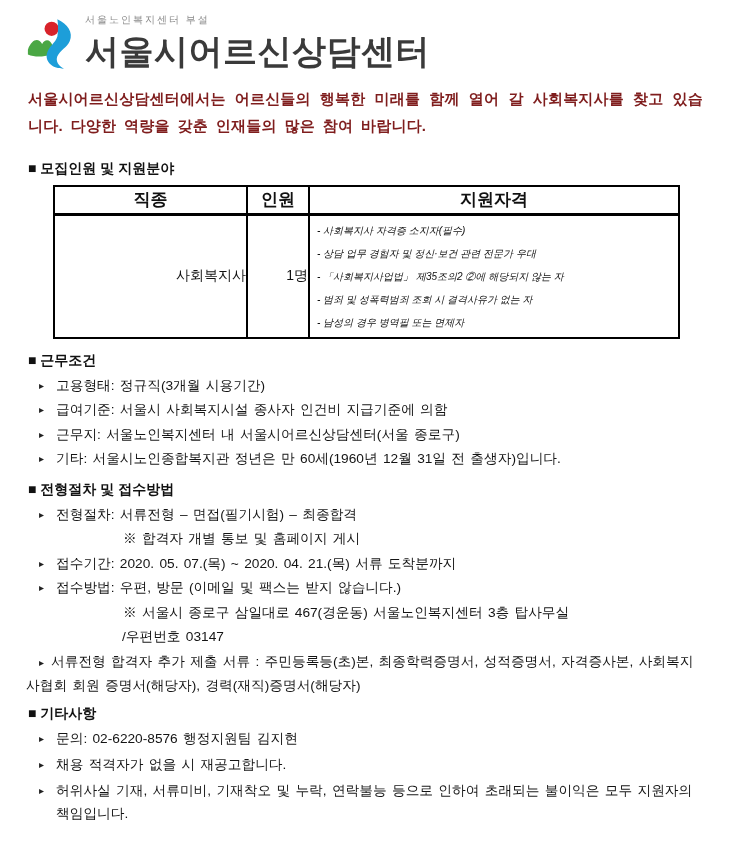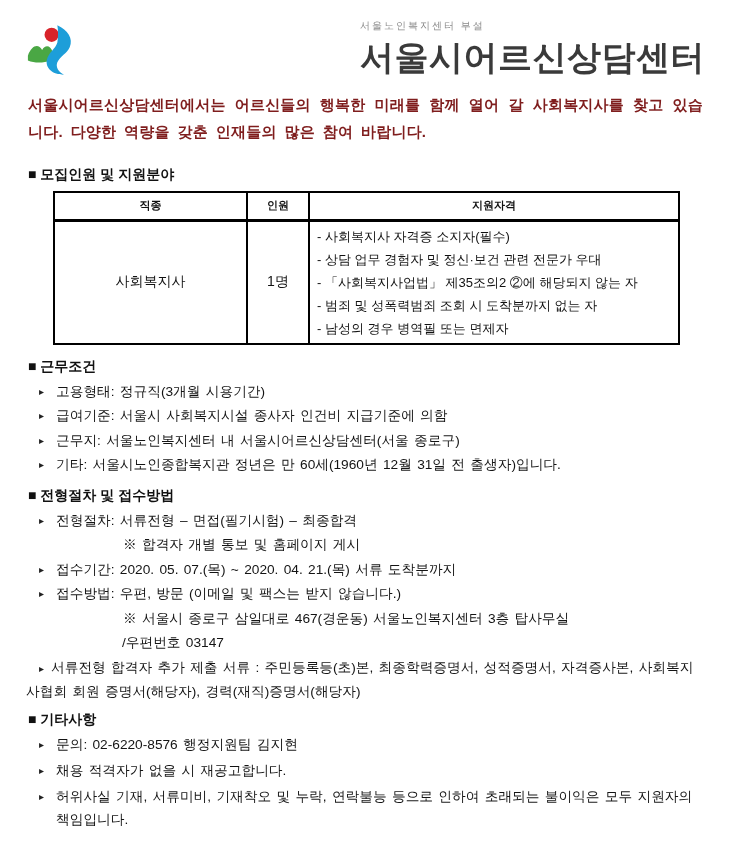--- a/index.html
+++ b/index.html
@@ -5,21 +5,21 @@
   * { margin:0; padding:0; box-sizing:border-box; }
   html,body { background:#ffffff; }
   .page {
     width:731px; height:868px; overflow:hidden; position:relative;
     background:#ffffff; color:#111;
     font-family:"Liberation Sans", sans-serif;
     padding:8px 26px 0 26px;
   }
 
   
-  .logo-row { display:flex; justify-content:space-between; align-items:center; gap:9px; margin-top:14px; height:56px; }
+  .logo-row { display:flex; justify-content:flex-start; align-items:center; gap:2px; margin-top:8px; height:56px; }
   .logo-mark svg { width:57px; height:52px; display:block; }
   .logo-text { display:flex; flex-direction:column; }
   .logo-affil { font-size:10px; color:#8b8b8b; letter-spacing:2px; margin-bottom:2px; }
   .logo-name { font-size:34px; font-weight:bold; color:#3a3a3a; letter-spacing:0.5px; }
 
   
   .intro {
     margin:13px 2px 0 2px; font-weight:bold; font-size:15px; line-height:27px;
     text-align:justify; word-spacing:3.5px; letter-spacing:0.2px; color:#7f1d1d;
   }
@@ -34,27 +34,27 @@
   
   table.recruit-table {
     border-collapse:collapse; table-layout:fixed;
     width:627px; margin:7px 0 0 27px;
     border:2px solid #000;
   }
   .recruit-table col.c1 { width:193px; }
   .recruit-table col.c2 { width:62px; }
   .recruit-table th {
     border:2px solid #000; border-bottom:3px solid #000;
-    font-size:11px; font-weight:bold; text-align:center;
+    font-size:17px; font-weight:bold; text-align:center;
     height:28px; background:#fff;
   }
   .recruit-table td { border:2px solid #000; vertical-align:middle; }
-  .recruit-table td.job, .recruit-table td.count { text-align:center; font-size:14px; }
+  .recruit-table td.job, .recruit-table td.count { text-align:right; font-size:14px; }
   .recruit-table td.qual { padding:3px 7px; }
-  .qline { font-size:13px; line-height:23px; white-space:nowrap; overflow:hidden; }
+  .qline { font-size:10px; line-height:23px; white-space:nowrap; overflow:hidden;font-style:italic; }
 
   
   .blist { margin-top:4px; font-size:13.7px; color:#141414; }
   .bline { display:flex; margin-left:13px; line-height:24.5px; }
   .bline .bm { flex:0 0 17px; font-size:10px; color:#222; }
   .bline .bt { flex:1; word-spacing:1.5px; }
   .nline  { margin-left:97px; line-height:24.5px; word-spacing:1.5px; }
   .nline2 { margin-left:96px; line-height:24.5px; word-spacing:1.5px; }
   .pline  { text-indent:13px; line-height:23.5px; word-spacing:1.5px; }
   .pline .bmi { font-size:10px; color:#222; padding-right:7px; }
@@ -97,21 +97,21 @@
       </tr>
     </thead>
     <tbody>
       <tr>
         <td class="job">사회복지사</td>
         <td class="count">1명</td>
         <td class="qual">
           <div class="qline">- 사회복지사 자격증 소지자(필수)</div>
           <div class="qline">- 상담 업무 경험자 및 정신·보건 관련 전문가 우대</div>
           <div class="qline">- 「사회복지사업법」 제35조의2 ②에 해당되지 않는 자</div>
-          <div class="qline">- 범죄 및 성폭력범죄 조회 시 도착분까지 없는 자</div>
+          <div class="qline">- 범죄 및 성폭력범죄 조회 시 결격사유가 없는 자</div>
           <div class="qline">- 남성의 경우 병역필 또는 면제자</div>
         </td>
       </tr>
     </tbody>
   </table>
 
   <div class="heading h-work">■ 근무조건</div>
   <div class="blist">
     <div class="bline">
       <span class="bm">▸</span>

